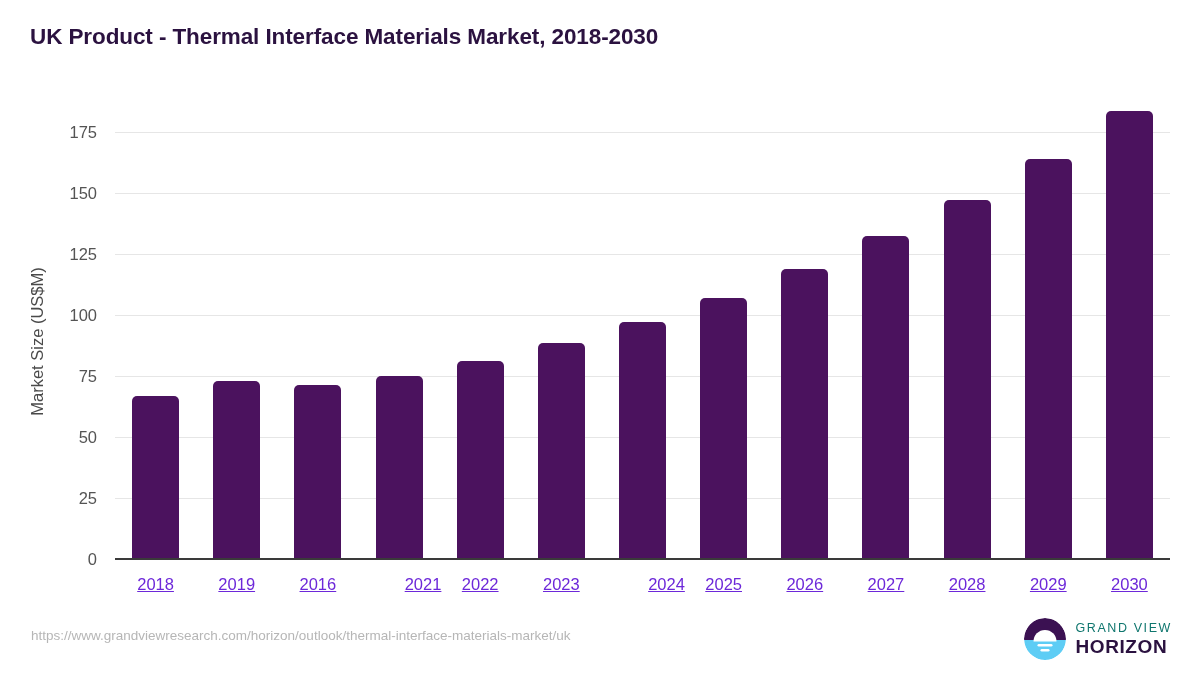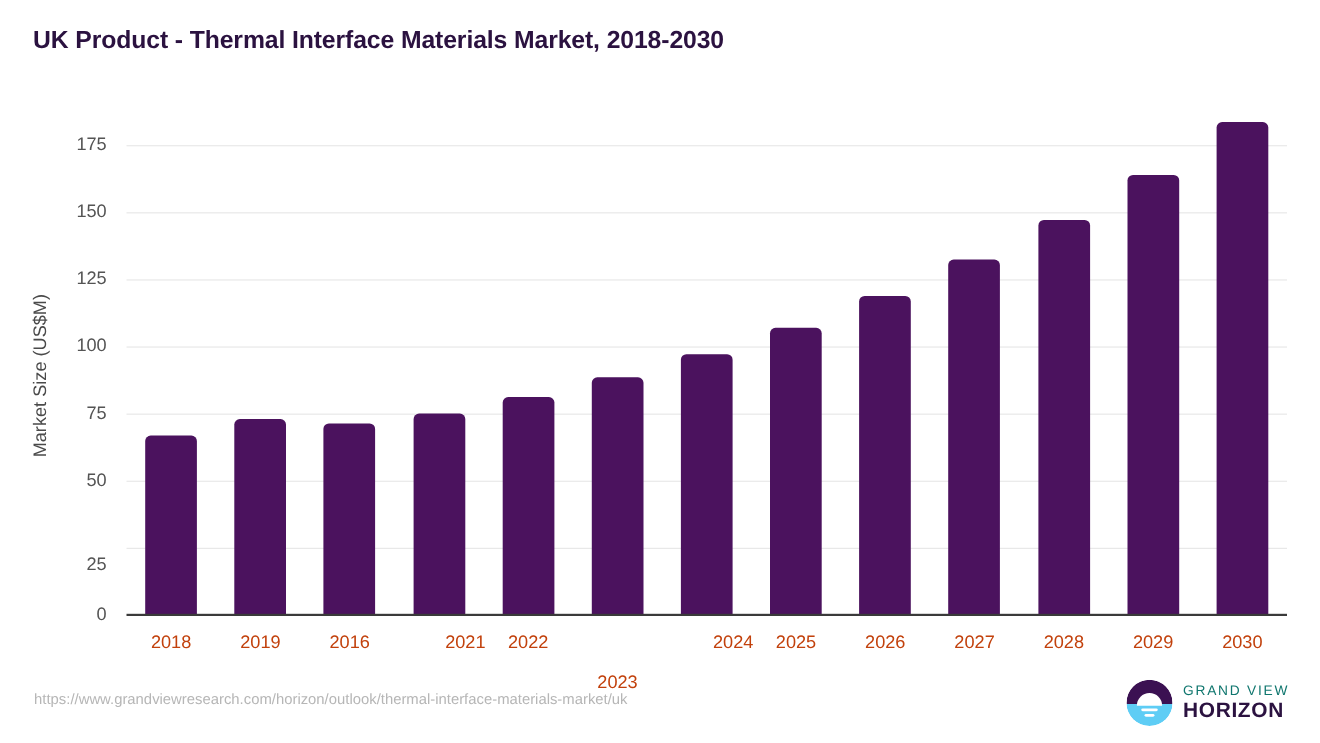--- a/index.html
+++ b/index.html
@@ -81,24 +81,25 @@
   .bar {
     position: absolute;
     background: #4b125e;
     border-radius: 5px 5px 0 0;
     bottom: 0;
   }
   .x-tick-label {
     position: absolute;
     top: 575px;
     font-size: 16.5px;
-    color: #c2410c;
+    color: #6d28d9;
     text-align: center;
     white-space: nowrap;
     transform: translateX(-50%);
+    text-decoration: underline;
   }
 
   
   #source-url {
     position: absolute;
     left: 31px;
     top: 628px;
     font-size: 13.5px;
     color: #b6b6b6;
     white-space: nowrap;
@@ -146,21 +147,21 @@
 <div id="page">
 
   <div id="chart-title">UK Product - Thermal Interface Materials Market, 2018-2030</div>
 
   <div id="y-axis-title">Market Size (US$M)</div>
 
   <div id="plot">
       <div class="gridline" style="top: 427px; background: transparent;"></div>
       <div class="y-tick-label" style="top: 427px;">0</div>
       <div class="gridline" style="top: 366px;"></div>
-      <div class="y-tick-label" style="top: 366px; margin-top: 16px;">25</div>
+      <div class="y-tick-label" style="top: 366px;">25</div>
       <div class="gridline" style="top: 305px;"></div>
       <div class="y-tick-label" style="top: 305px;">50</div>
       <div class="gridline" style="top: 244px;"></div>
       <div class="y-tick-label" style="top: 244px;">75</div>
       <div class="gridline" style="top: 183px;"></div>
       <div class="y-tick-label" style="top: 183px;">100</div>
       <div class="gridline" style="top: 122px;"></div>
       <div class="y-tick-label" style="top: 122px;">125</div>
       <div class="gridline" style="top: 61px;"></div>
       <div class="y-tick-label" style="top: 61px;">150</div>
@@ -205,21 +206,21 @@
     </div>
   </div>
 
   <div id="source-url">https://www.grandviewresearch.com/horizon/outlook/thermal-interface-materials-market/uk</div>
 
 <div class="x-tick-label" style="left: 155.577px;">2018</div>
     <div class="x-tick-label" style="left: 236.731px;">2019</div>
     <div class="x-tick-label" style="left: 317.885px;">2016</div>
     <div class="x-tick-label" style="left: 399.038px; margin-left: 24px;">2021</div>
     <div class="x-tick-label" style="left: 480.192px;">2022</div>
-    <div class="x-tick-label" style="left: 561.346px; margin-top: 36px;">2023</div>
+    <div class="x-tick-label" style="left: 561.346px;">2023</div>
     <div class="x-tick-label" style="left: 642.5px; margin-left: 24px;">2024</div>
     <div class="x-tick-label" style="left: 723.654px;">2025</div>
     <div class="x-tick-label" style="left: 804.808px;">2026</div>
     <div class="x-tick-label" style="left: 885.962px;">2027</div>
     <div class="x-tick-label" style="left: 967.115px;">2028</div>
     <div class="x-tick-label" style="left: 1048.27px;">2029</div>
     <div class="x-tick-label" style="left: 1129.42px;">2030</div>
   </div>
 
 </body></html>

